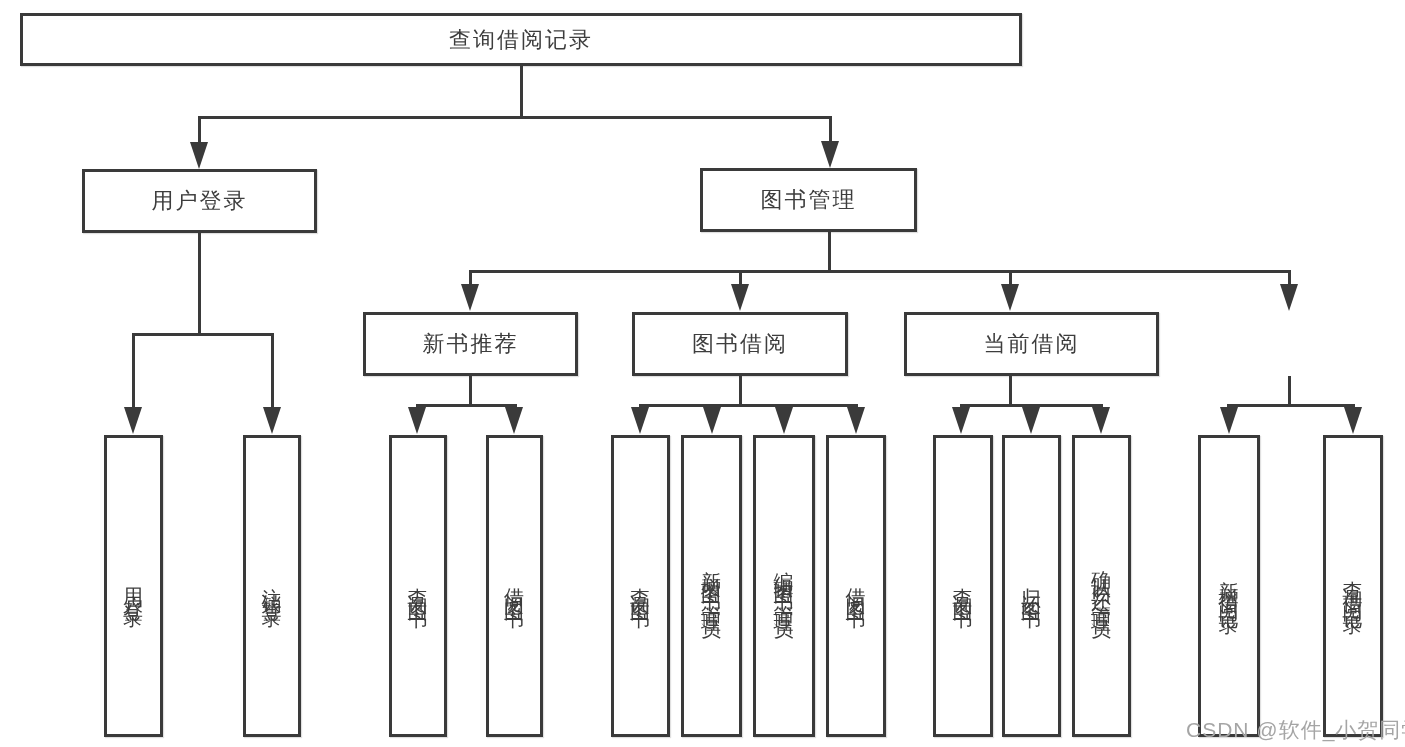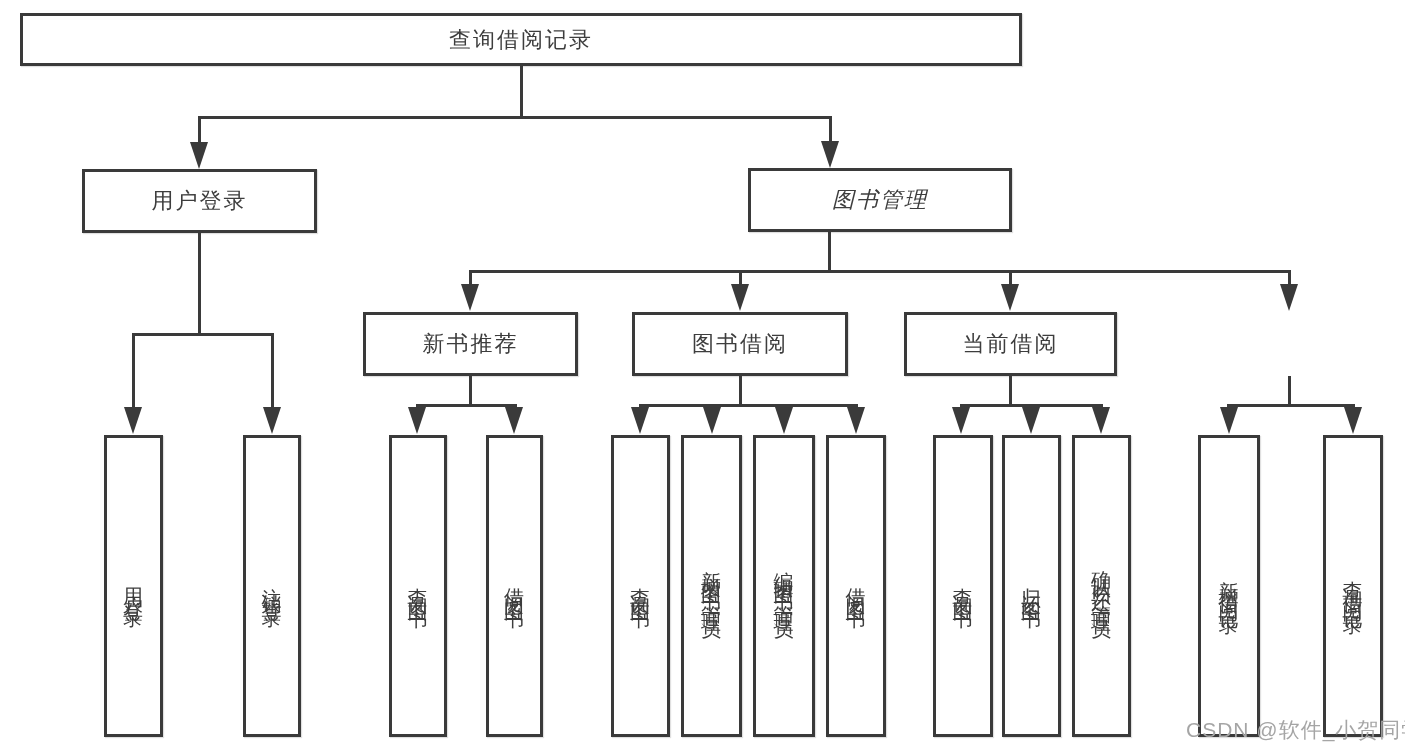--- a/index.html
+++ b/index.html
@@ -86,21 +86,21 @@
   <div class="box" style="left:20px; top:13px; width:1002px; height:53px;">查询借阅记录</div>
 
   <div class="vline" style="left:520px; top:66px; height:52px;"></div>
   <div class="hline" style="left:198px; top:116px; width:634px;"></div>
   <div class="vline" style="left:198px; top:116px; height:28px;"></div>
   <div class="arrow" style="left:190px; top:142px;"></div>
   <div class="vline" style="left:829px; top:116px; height:28px;"></div>
   <div class="arrow" style="left:821px; top:141px;"></div>
 
   <div class="box" style="left:82px; top:169px; width:235px; height:64px;">用户登录</div>
-  <div class="box" style="left:748px; top:168px; width:264px; height:64px;font-style:italic;">图书管理</div>
+  <div class="box" style="left:700px; top:168px; width:217px; height:64px;">图书管理</div>
 
   <div class="vline" style="left:198px; top:233px; height:103px;"></div>
   <div class="hline" style="left:132px; top:333px; width:142px;"></div>
   <div class="vline" style="left:132px; top:333px; height:78px;"></div>
   <div class="arrow" style="left:124px; top:407px;"></div>
   <div class="vline" style="left:271px; top:333px; height:78px;"></div>
   <div class="arrow" style="left:263px; top:407px;"></div>
 
   <div class="vline" style="left:828px; top:232px; height:41px;"></div>
   <div class="hline" style="left:469px; top:270px; width:822px;"></div>
@@ -108,21 +108,21 @@
   <div class="arrow" style="left:461px; top:284px;"></div>
   <div class="vline" style="left:739px; top:270px; height:18px;"></div>
   <div class="arrow" style="left:731px; top:284px;"></div>
   <div class="vline" style="left:1009px; top:270px; height:18px;"></div>
   <div class="arrow" style="left:1001px; top:284px;"></div>
   <div class="vline" style="left:1288px; top:270px; height:18px;"></div>
   <div class="arrow" style="left:1280px; top:284px;"></div>
 
   <div class="box" style="left:363px; top:312px; width:215px; height:64px;">新书推荐</div>
   <div class="box" style="left:632px; top:312px; width:216px; height:64px;">图书借阅</div>
-  <div class="box" style="left:904px; top:312px; width:213px; height:64px;">当前借阅</div>
+  <div class="box" style="left:904px; top:312px; width:255px; height:64px;">当前借阅</div>
 
   <div class="vline" style="left:469px; top:376px; height:31px;"></div>
   <div class="hline" style="left:416px; top:404px; width:101px;"></div>
   <div class="arrow" style="left:408px; top:407px;"></div>
   <div class="arrow" style="left:505px; top:407px;"></div>
 
   <div class="vline" style="left:739px; top:376px; height:31px;"></div>
   <div class="hline" style="left:639px; top:404px; width:219px;"></div>
   <div class="arrow" style="left:631px; top:407px;"></div>
   <div class="arrow" style="left:703px; top:407px;"></div>

